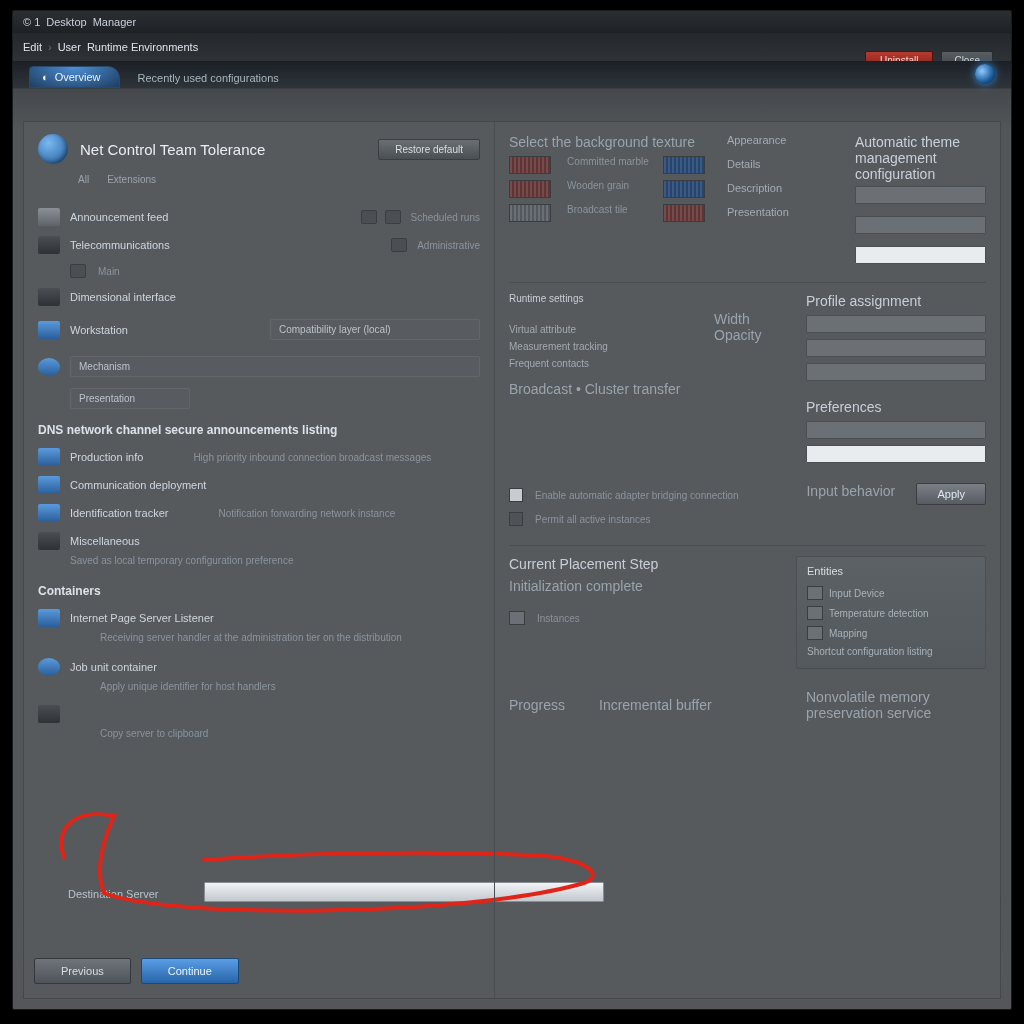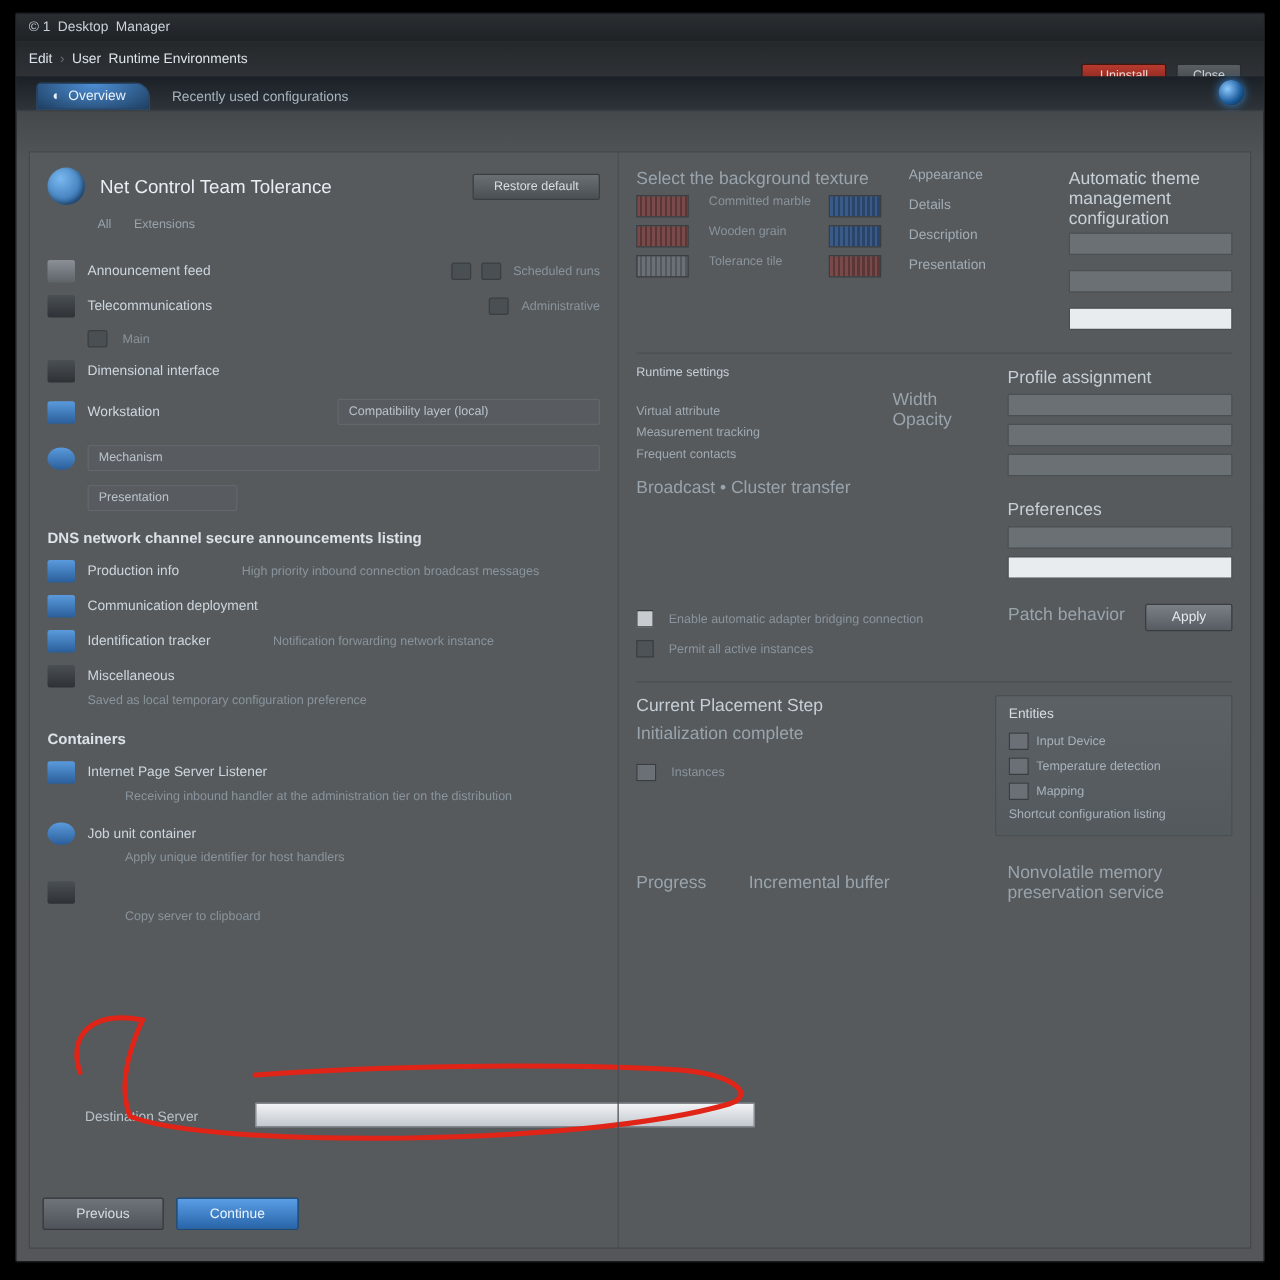--- a/index.html
+++ b/index.html
@@ -314,21 +314,21 @@
         <span class="label-link">Miscellaneous</span>
       </div>
       <div class="label-desc" style="margin-left:32px">Saved as local temporary configuration preference</div>
 
       <div class="section-title" style="margin-top:18px">Containers</div>
 
       <div class="item-row">
         <span class="ico blue"></span>
         <span class="label-link">Internet Page Server Listener</span>
       </div>
-      <div class="label-desc" style="margin-left:62px">Receiving inbound handler at the administration tier on the distribution</div>
+      <div class="label-desc" style="margin-left:62px">Receiving server handler at the administration tier on the distribution</div>
 
       <div class="item-row" style="margin-top:10px">
         <span class="ico blue" style="border-radius:50%"></span>
         <span class="label-link">Job unit container</span>
       </div>
       <div class="label-desc" style="margin-left:62px">Apply unique identifier for host handlers</div>
 
       <div class="item-row" style="margin-top:8px">
         <span class="ico dark"></span>
       </div>
@@ -353,21 +353,21 @@
         <div class="rcol-a">
           <div class="small" style="margin-bottom:6px">Select the background texture</div>
           <div class="thumb-grid">
             <span class="thumb"></span>
             <span class="label-desc">Committed marble</span>
             <span class="thumb blue"></span>
             <span class="thumb"></span>
             <span class="label-desc">Wooden grain</span>
             <span class="thumb blue"></span>
             <span class="thumb grey"></span>
-            <span class="label-desc">Tolerance tile</span>
+            <span class="label-desc">Broadcast tile</span>
             <span class="thumb"></span>
           </div>
         </div>
         <div class="rcol-b">
           <div>Appearance</div>
           <div class="gap"></div>
             <div class="gap"></div>
           <div>Details</div>
           <div class="gap"></div>
             <div class="gap"></div>
@@ -427,21 +427,21 @@
         <div style="flex:1">
           <div class="item-row">
             <span class="chk"></span>
             <span class="label-desc">Enable automatic adapter bridging connection</span>
           </div>
           <div class="item-row">
             <span class="chk dark"></span>
             <span class="label-desc">Permit all active instances</span>
           </div>
         </div>
-        <div style="width:100px" class="small">Patch behavior</div>
+        <div style="width:100px" class="small">Input behavior</div>
         <div><button class="btn-apply">Apply</button></div>
       </div>
 
       <div class="panel-lower">
         <div style="flex:1">
           <div class="small" style="color:#c6ced6">Current Placement Step</div>
           <div class="gap"></div>
           <div class="small">Initialization complete</div>
           <div class="gap"></div>
             <div class="gap"></div>

